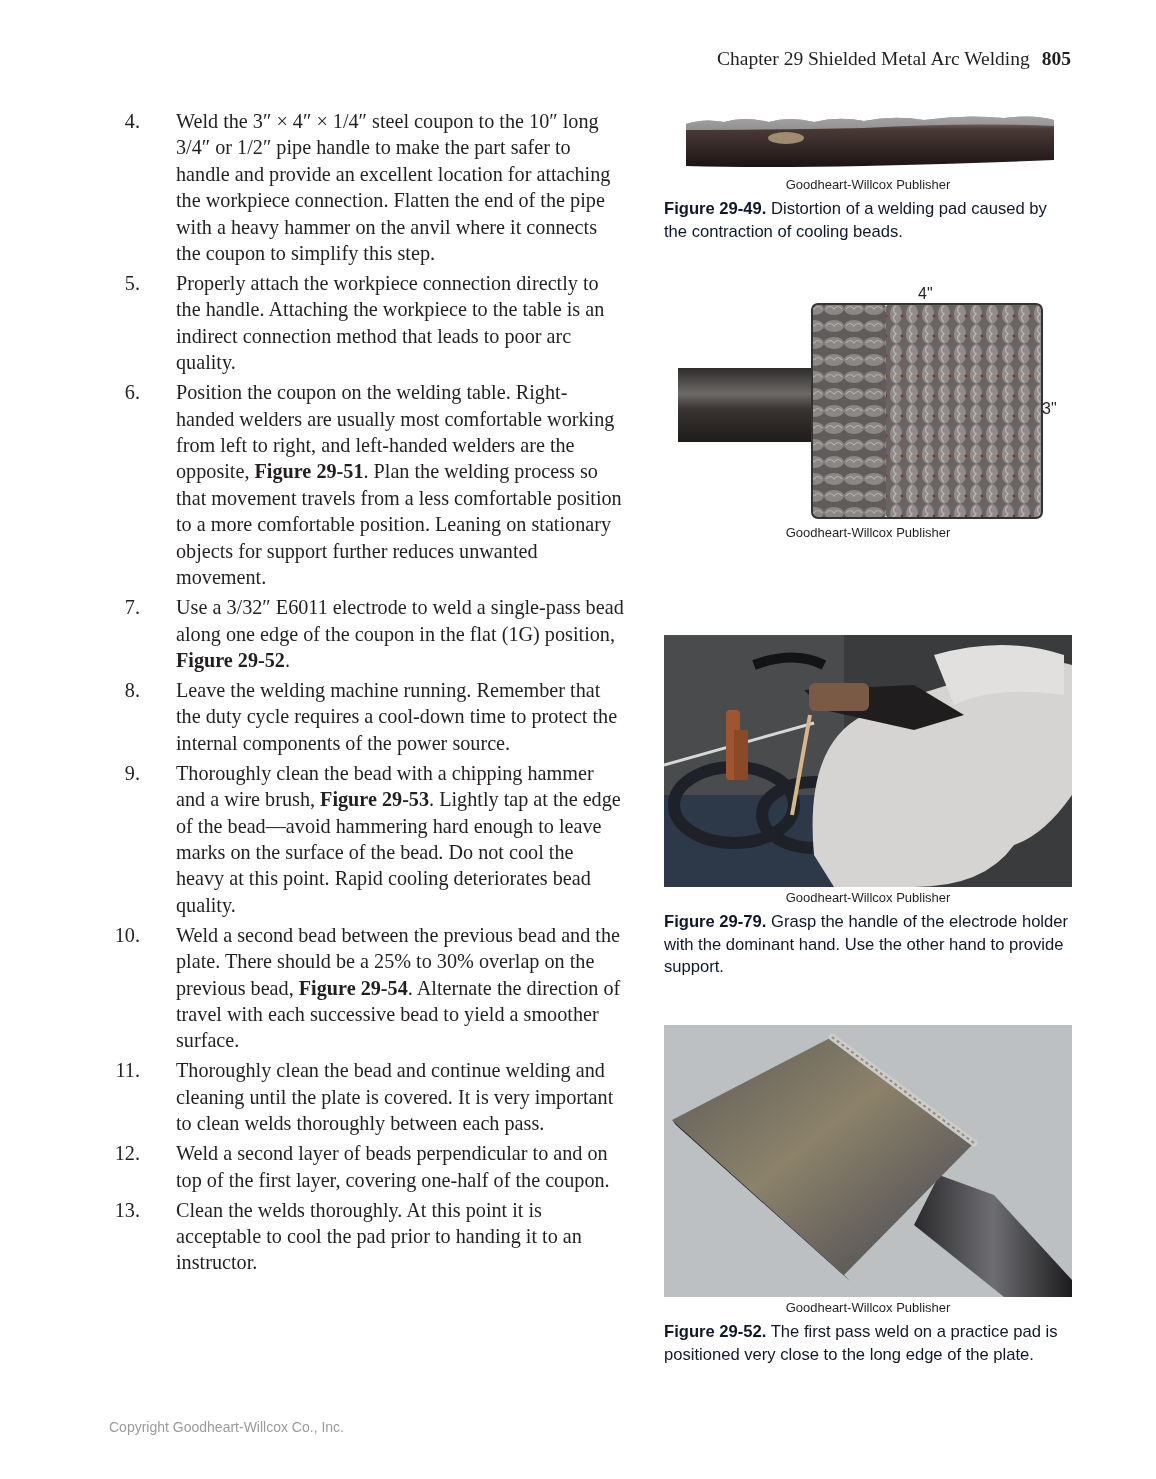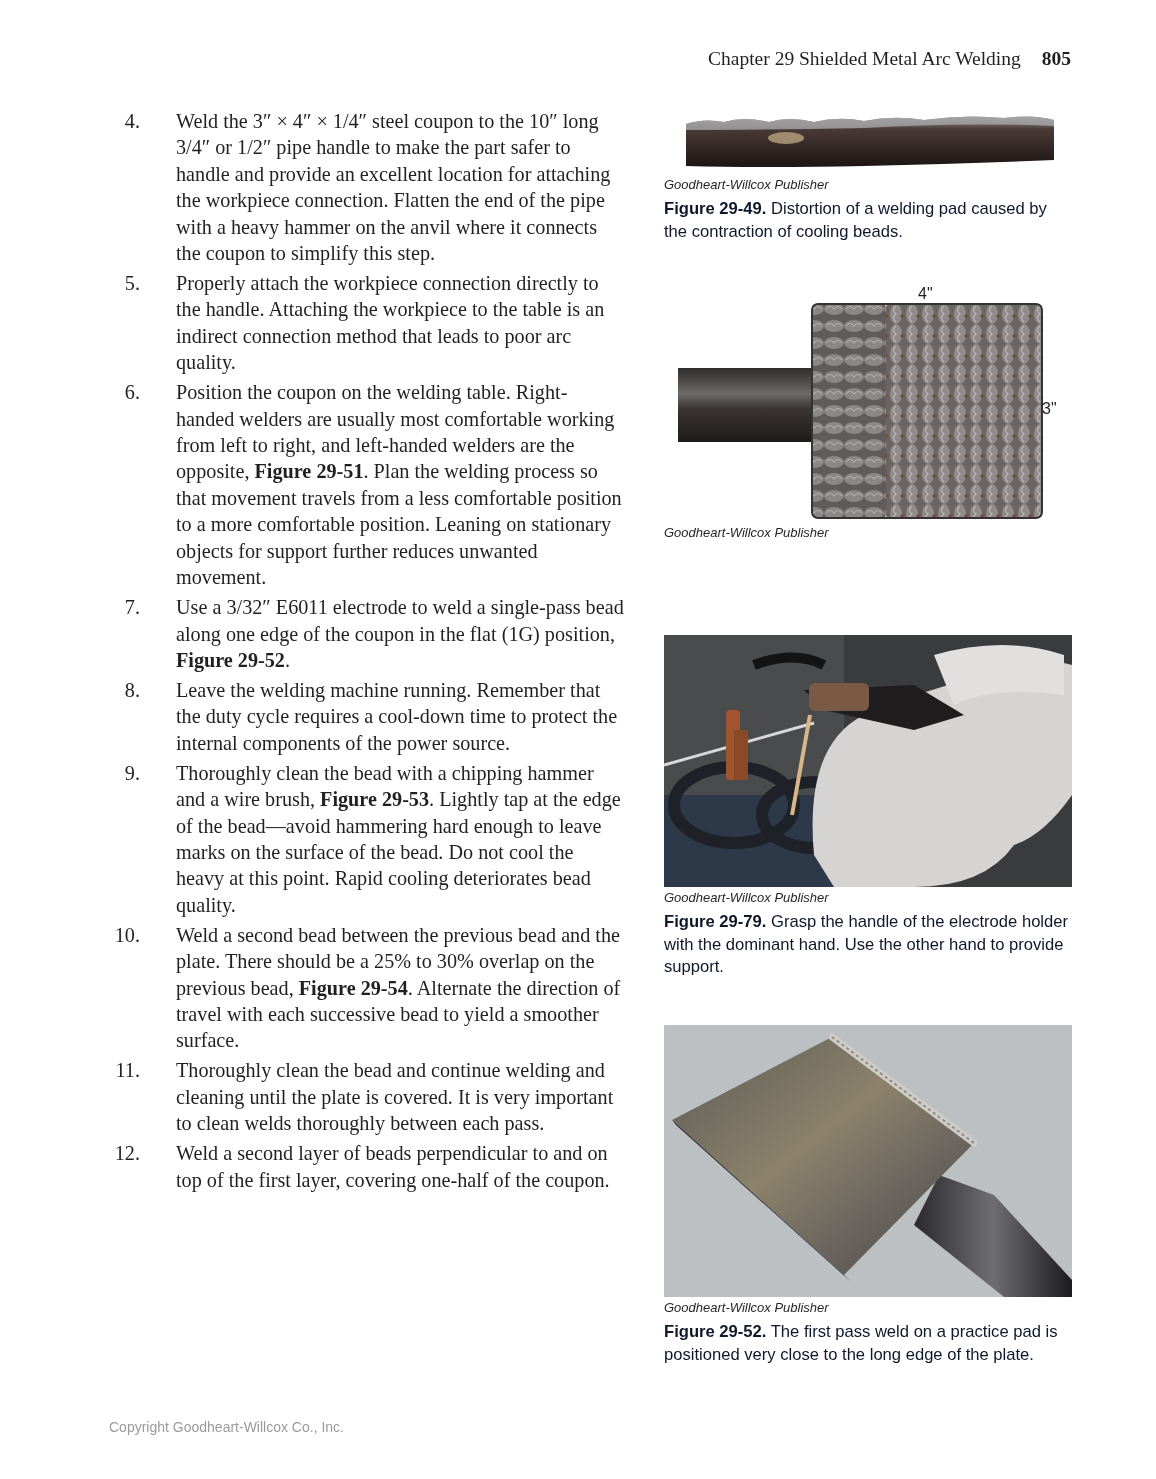--- a/index.html
+++ b/index.html
@@ -3,39 +3,39 @@
 <meta charset="utf-8">
 <style>
   html, body { margin: 0; padding: 0; background: #ffffff; }
   body { width: 1156px; height: 1479px; position: relative; overflow: hidden; color: #231f20; }
 
   .running-head {
     position: absolute; top: 48px; right: 85px;
     font-family: "Liberation Serif", "DejaVu Serif", serif;
     font-size: 19.5px; color: #231f20; white-space: nowrap;
   }
-  .running-head .chapter { margin-right: 21px; }
+  .running-head .chapter { margin-right: 12px; }
   .running-head .page-num { font-weight: bold; }
 
   .left-col {
     position: absolute; left: 104px; top: 108px; width: 520px;
     font-family: "Liberation Serif", "DejaVu Serif", serif;
     font-size: 20.2px; line-height: 26.4px; color: #231f20;
   }
   .step { display: flex; margin-bottom: 3.6px; }
   .step .num { width: 43px; flex: 0 0 43px; text-align: right; padding-right: 0; box-sizing: border-box; }
   .step .num span { display: inline-block; padding-right: 7px; }
   .step .body { flex: 1 1 auto; margin-left: 29px; }
   .step .body b { font-weight: bold; }
 
   .figure { position: absolute; left: 664px; width: 408px; }
   .fig-img { position: relative; width: 100%; overflow: hidden; }
   .credit {
     font-family: "Liberation Sans", "DejaVu Sans", sans-serif;
-    font-style: italic; font-size: 13px; color: #231f20; text-align: left; margin-top: 3px;
+    font-size: 13px; color: #231f20; text-align: center; margin-top: 3px;
   }
   .caption {
     font-family: "Liberation Sans", "DejaVu Sans", sans-serif;
     font-size: 16.6px; line-height: 22.5px; color: #0f172a; margin-top: 6px;
   }
   .caption .fig-label { font-weight: bold; }
 
   
   #fig49 { top: 110px; }
   #fig49 .fig-img { height: 64px; }
@@ -98,20 +98,24 @@
       <div class="num"><span>10.</span></div>
       <div class="body"><span>Weld a second bead between the previous bead and the plate. There should be a 25% to 30% overlap on the previous bead, </span><b>Figure 29-54</b><span>. Alternate the direction of travel with each successive bead to yield a smoother surface.</span></div>
     </div>
     <div class="step">
       <div class="num"><span>11.</span></div>
       <div class="body"><span>Thoroughly clean the bead and continue welding and cleaning until the plate is covered. It is very important to clean welds thoroughly between each pass.</span></div>
     </div>
     <div class="step">
       <div class="num"><span>12.</span></div>
       <div class="body"><span>Weld a second layer of beads perpendicular to and on top of the first layer, covering one-half of the coupon.</span></div>
+    </div>
+    <div class="step">
+      <div class="num"><span>13.</span></div>
+      <div class="body"><span>Clean the welds thoroughly. At this point it is acceptable to cool the pad prior to handing it to an instructor.</span></div>
     </div>
   </div>
 
 <div class="figure" id="fig49">
   <div class="fig-img">
     <svg width="408" height="64" viewBox="0 0 408 64">
       <defs>
         <linearGradient id="g49" x1="0" y1="0" x2="0" y2="1">
           <stop offset="0" stop-color="#9a9a9c"></stop>
           <stop offset="0.25" stop-color="#4a3a36"></stop>

